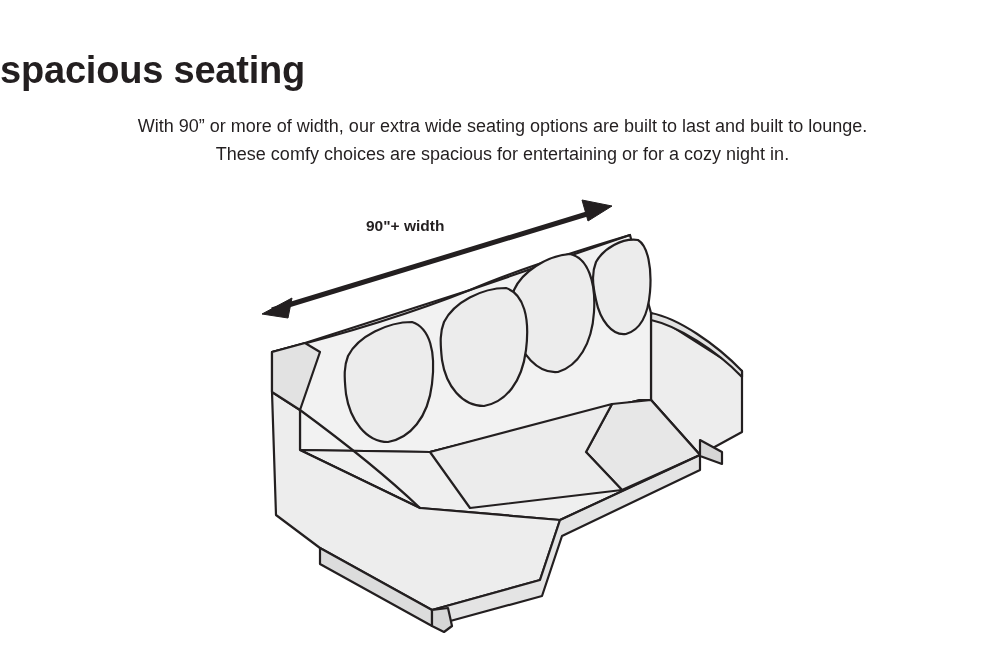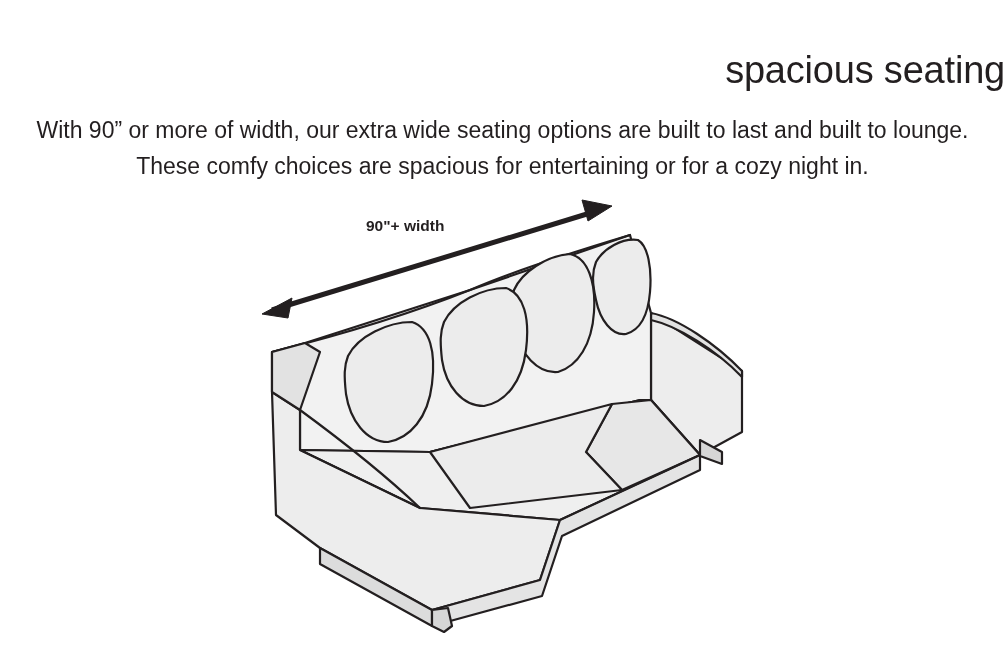--- a/index.html
+++ b/index.html
@@ -19,34 +19,34 @@
     position: relative;
     width: 1005px;
     height: 671px;
     background: #ffffff;
   }
   .headline {
     position: absolute;
     left: 0;
     top: 50px;
     width: 1005px;
-    text-align: right;
+    text-align: left;
     font-size: 38px;
-    font-weight: normal;
+    font-weight: bold;
     letter-spacing: -0.2px;
     color: #231f20;
     line-height: 1.1;
   }
   .subtext {
     position: absolute;
     left: 0;
     top: 113px;
     width: 1005px;
     text-align: center;
-    font-size: 23px;
+    font-size: 18px;
     font-weight: normal;
     color: #231f20;
     line-height: 1.55;
   }
   .subtext .line {
     display: block;
   }
   .illustration {
     position: absolute;
     left: 0;

